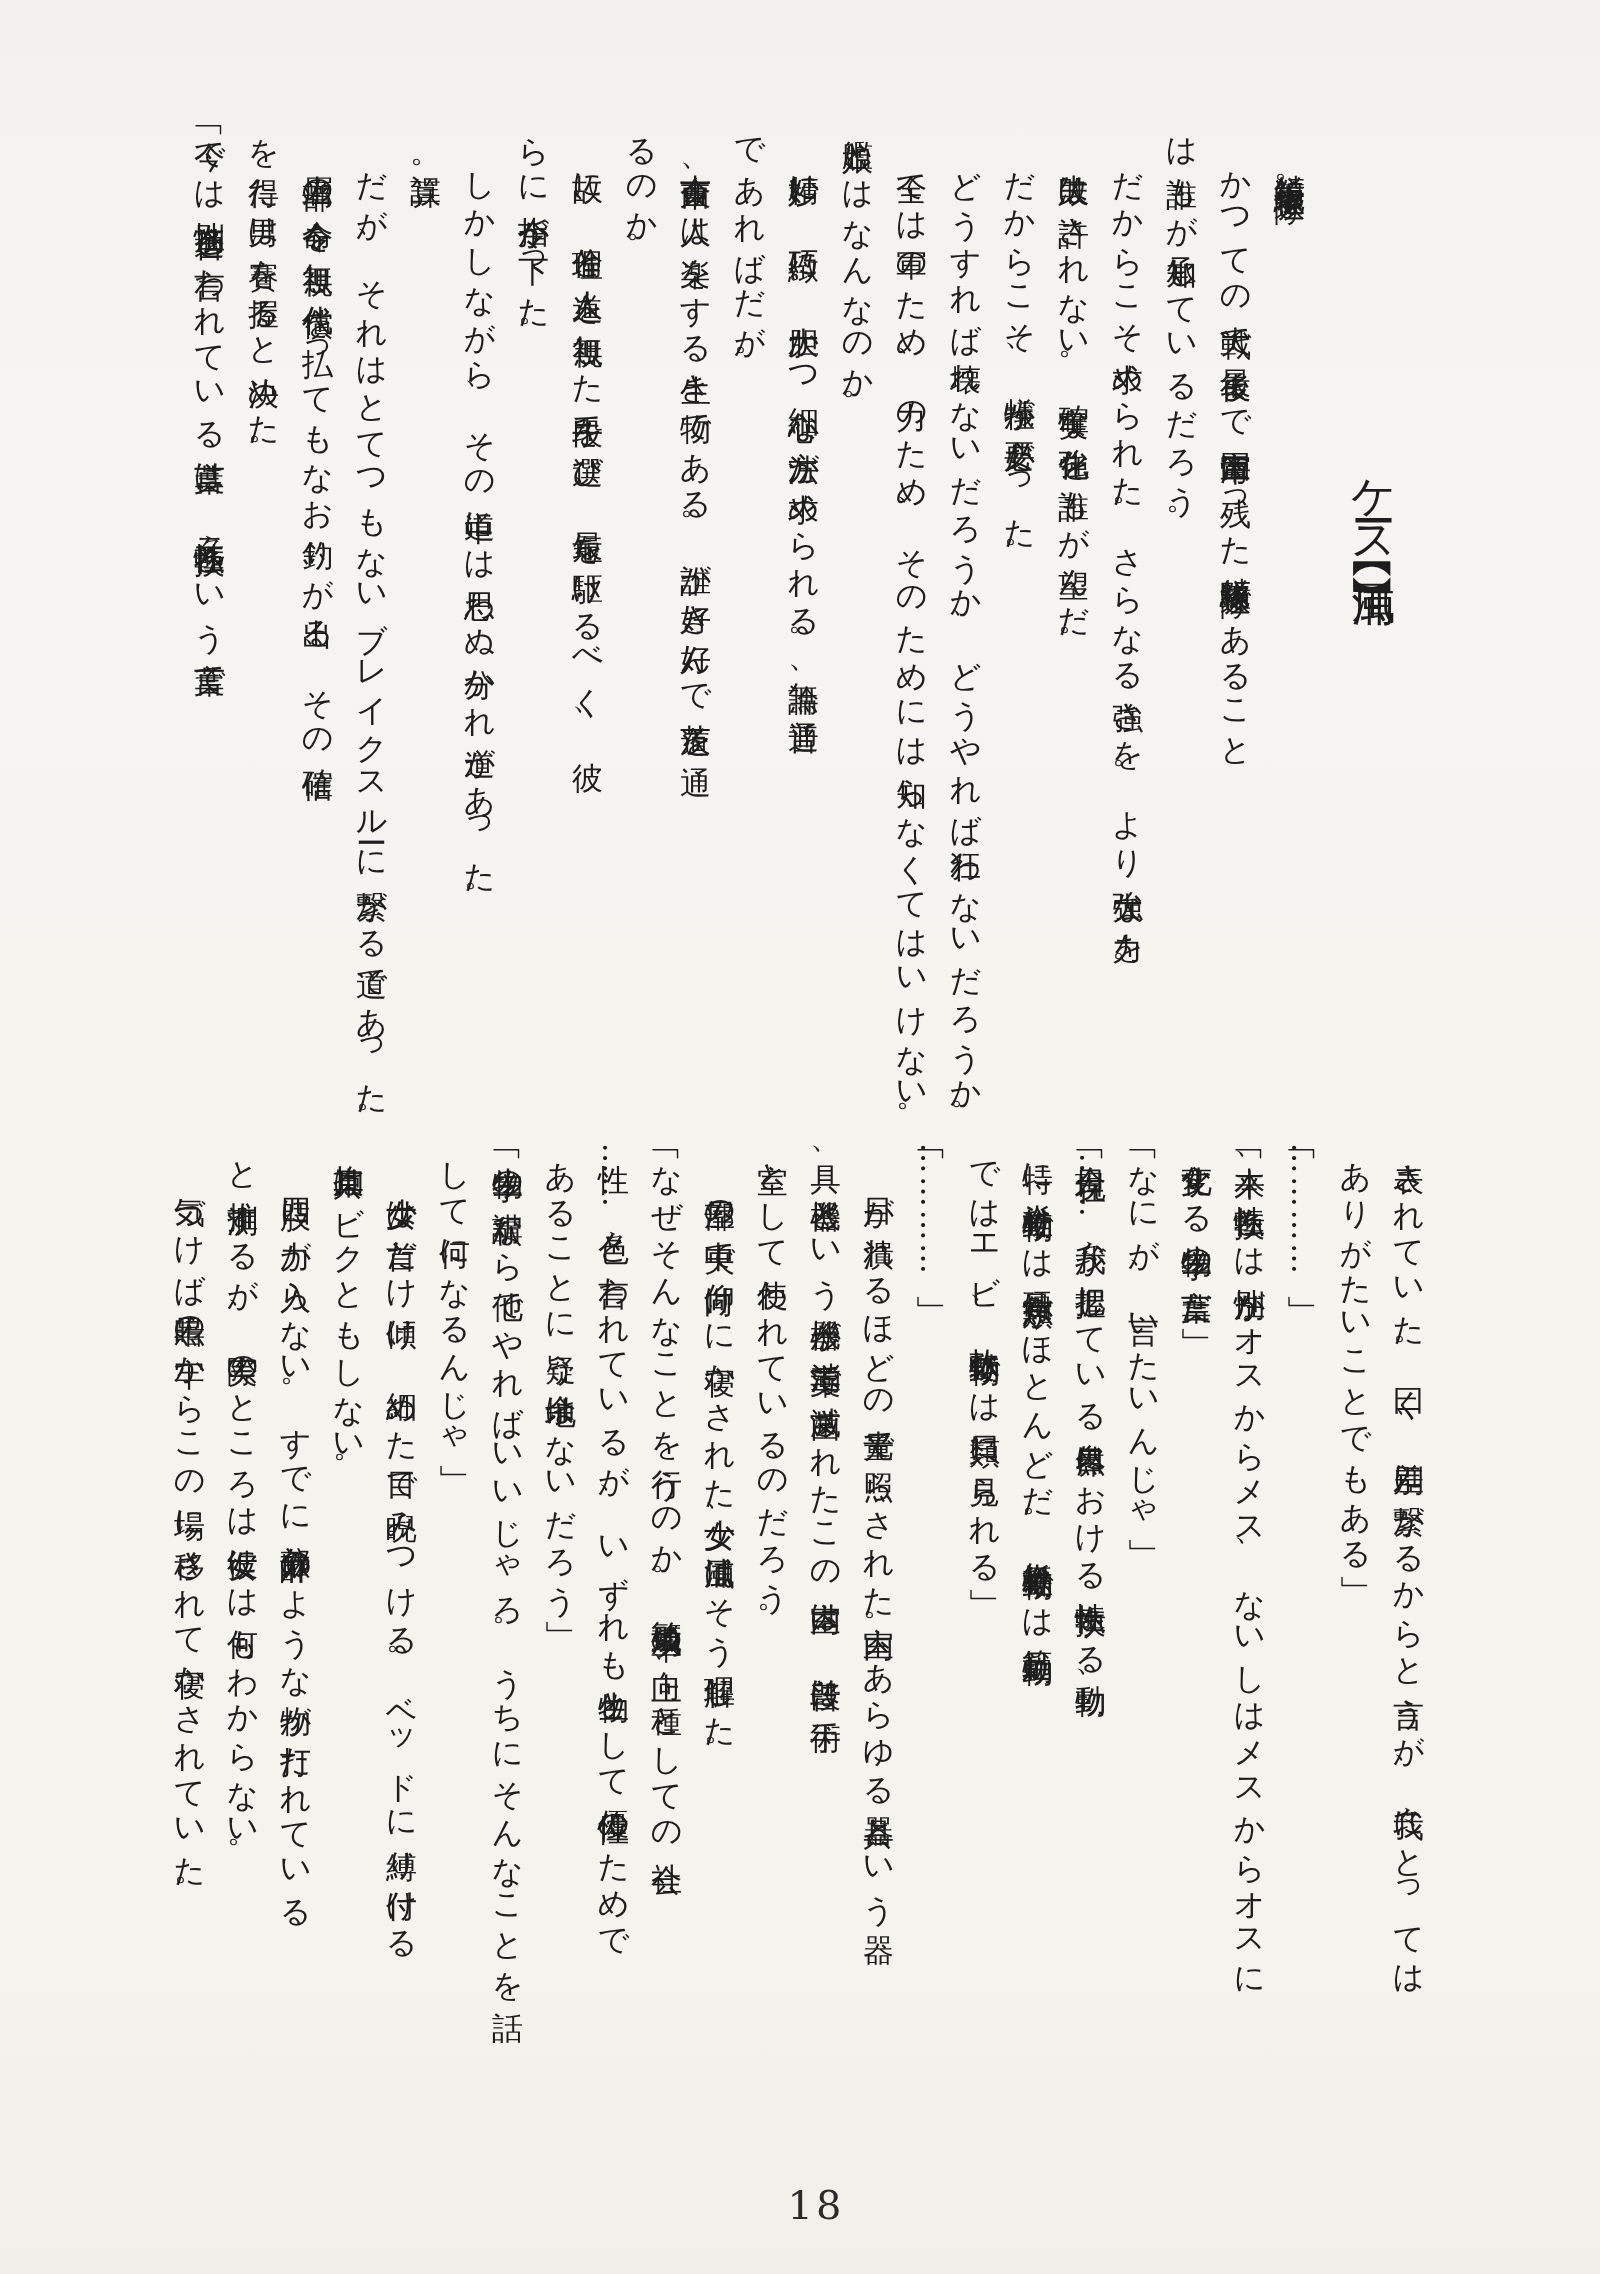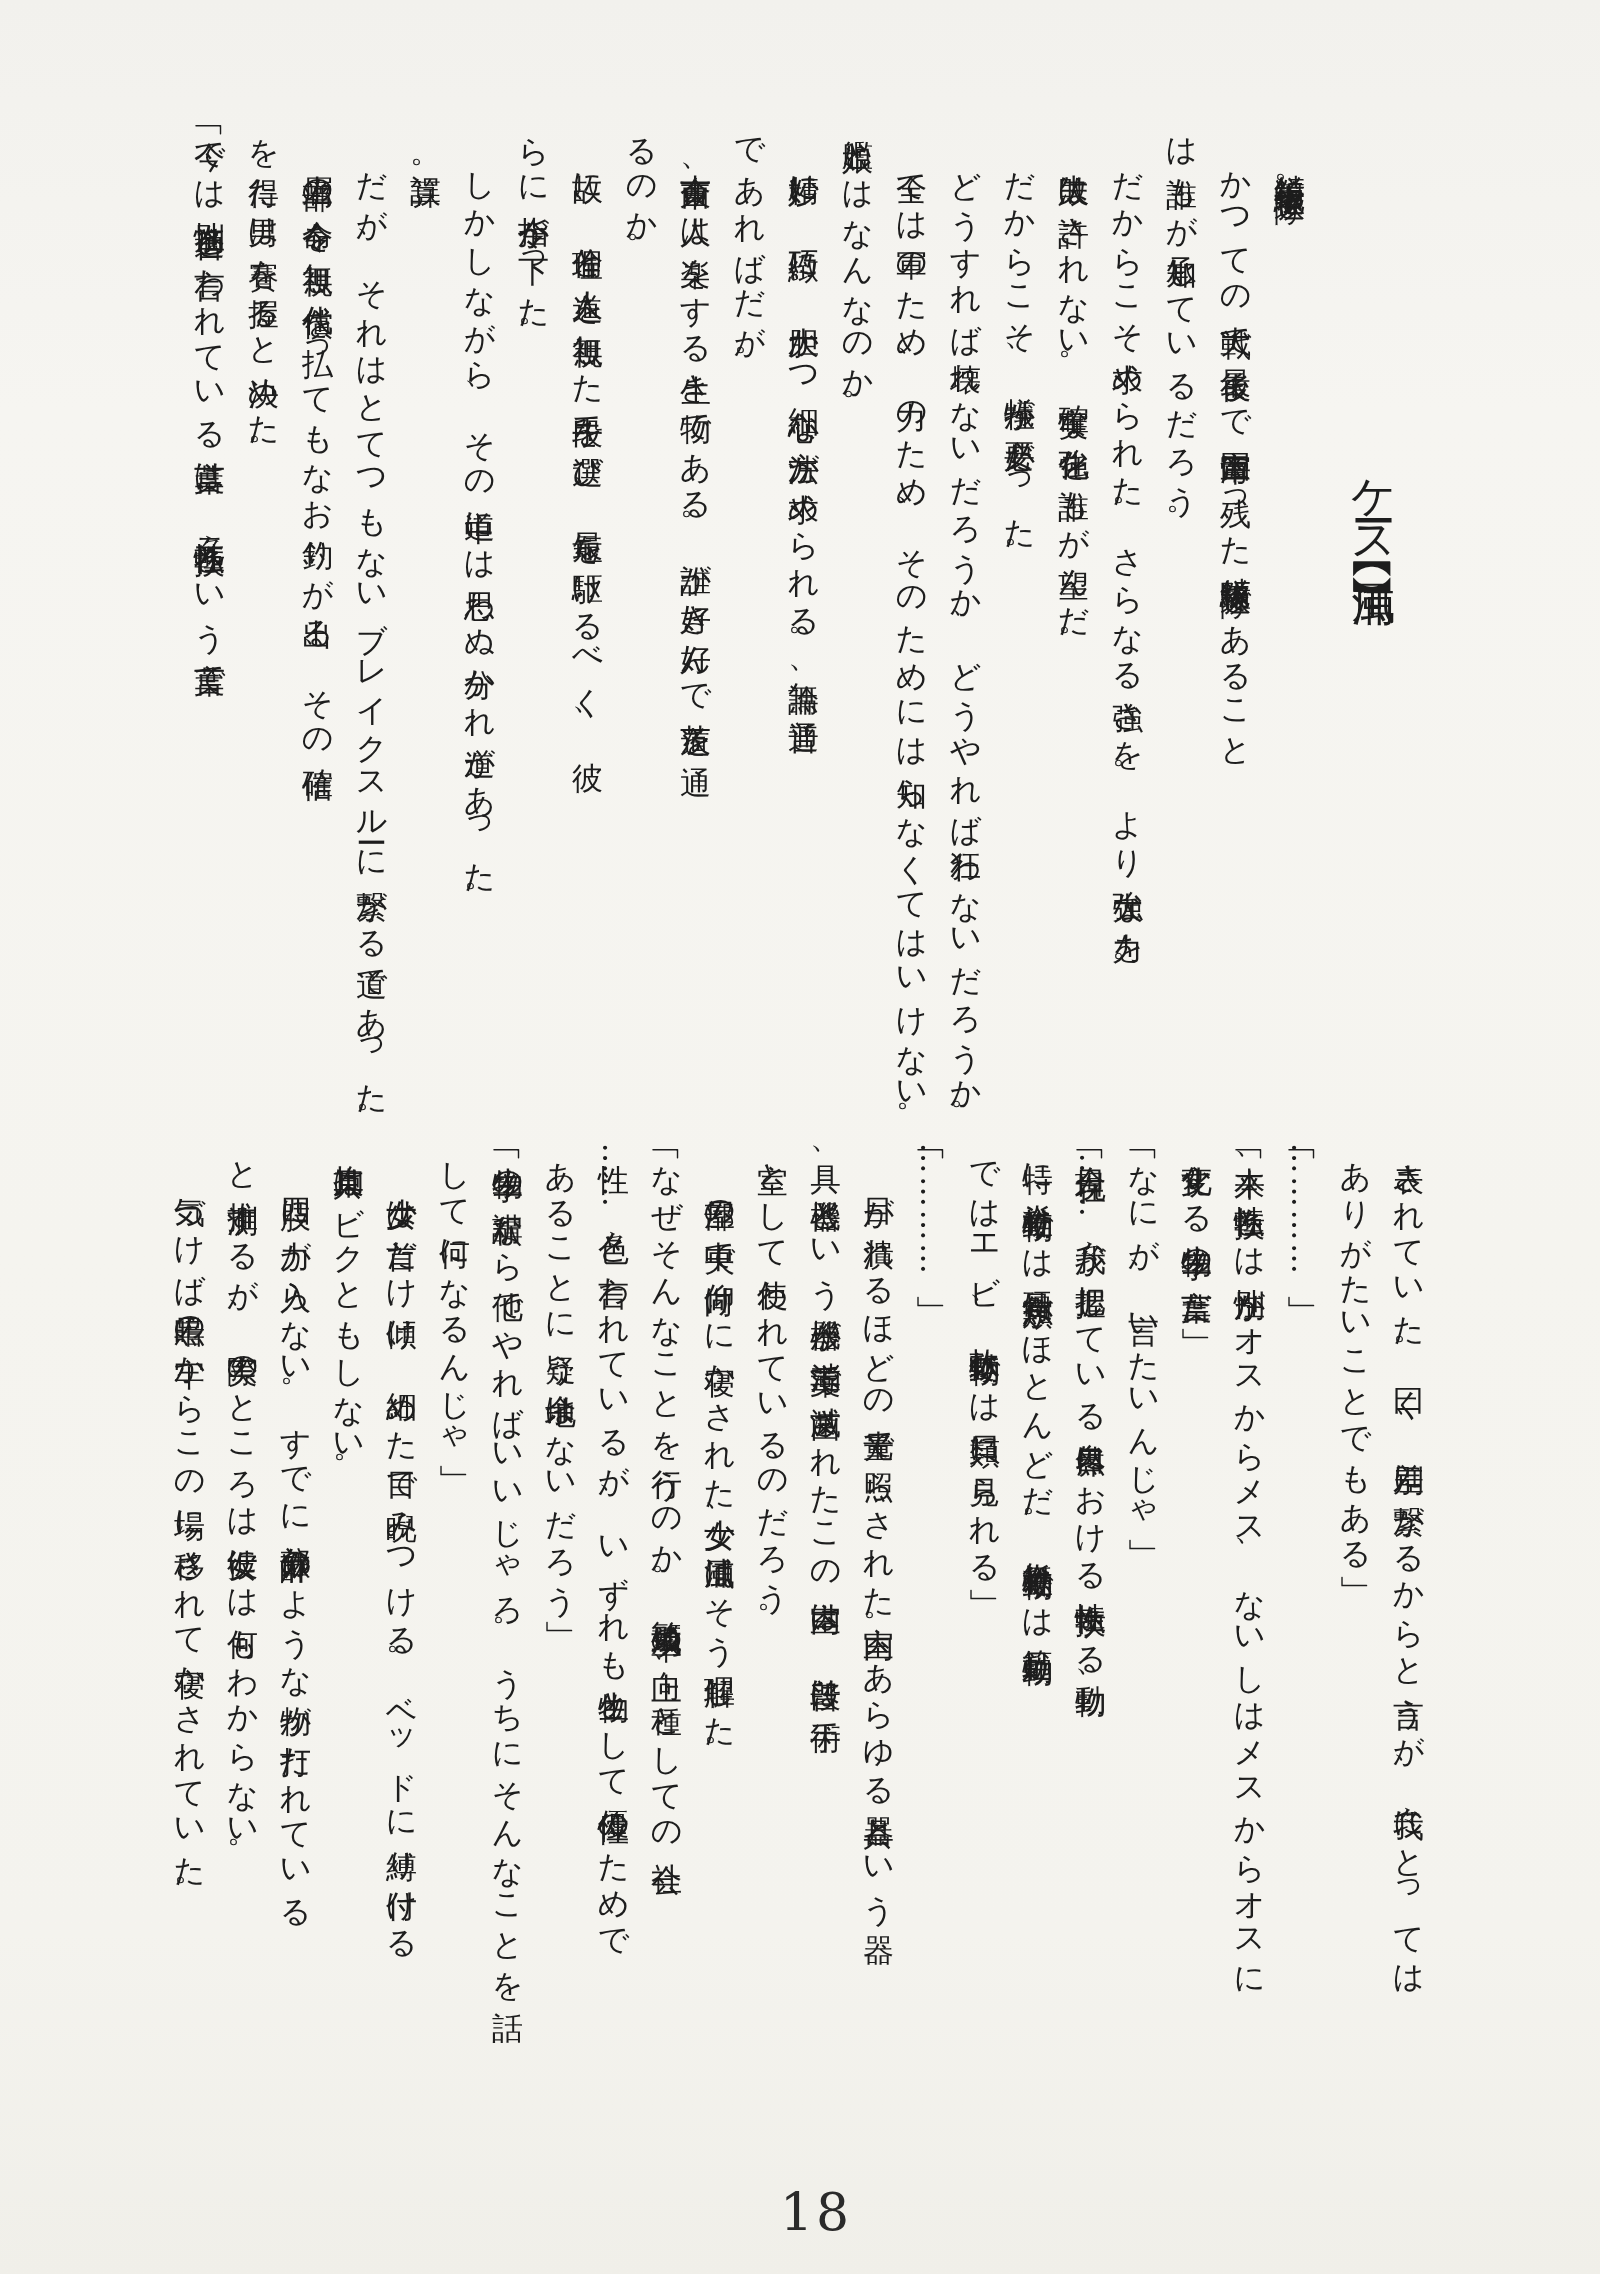--- a/index.html
+++ b/index.html
@@ -50,21 +50,21 @@
     right: 165px;
     height: 1040px;
   }
   .bottom-block p.col { line-height: 53px; }
   .page-number {
     position: absolute;
     left: 780px;
     top: 2182px;
     width: 72px;
     text-align: center;
-    font-size: 52px;
+    font-size: 40px;
     letter-spacing: 3px;
     color: #2a2a2a;
   }
 </style>
 </head>
 <body>
 
 <div class="vblock section-title">ケース【浦風】</div>
 
 <div class="vblock text-block top-block">

